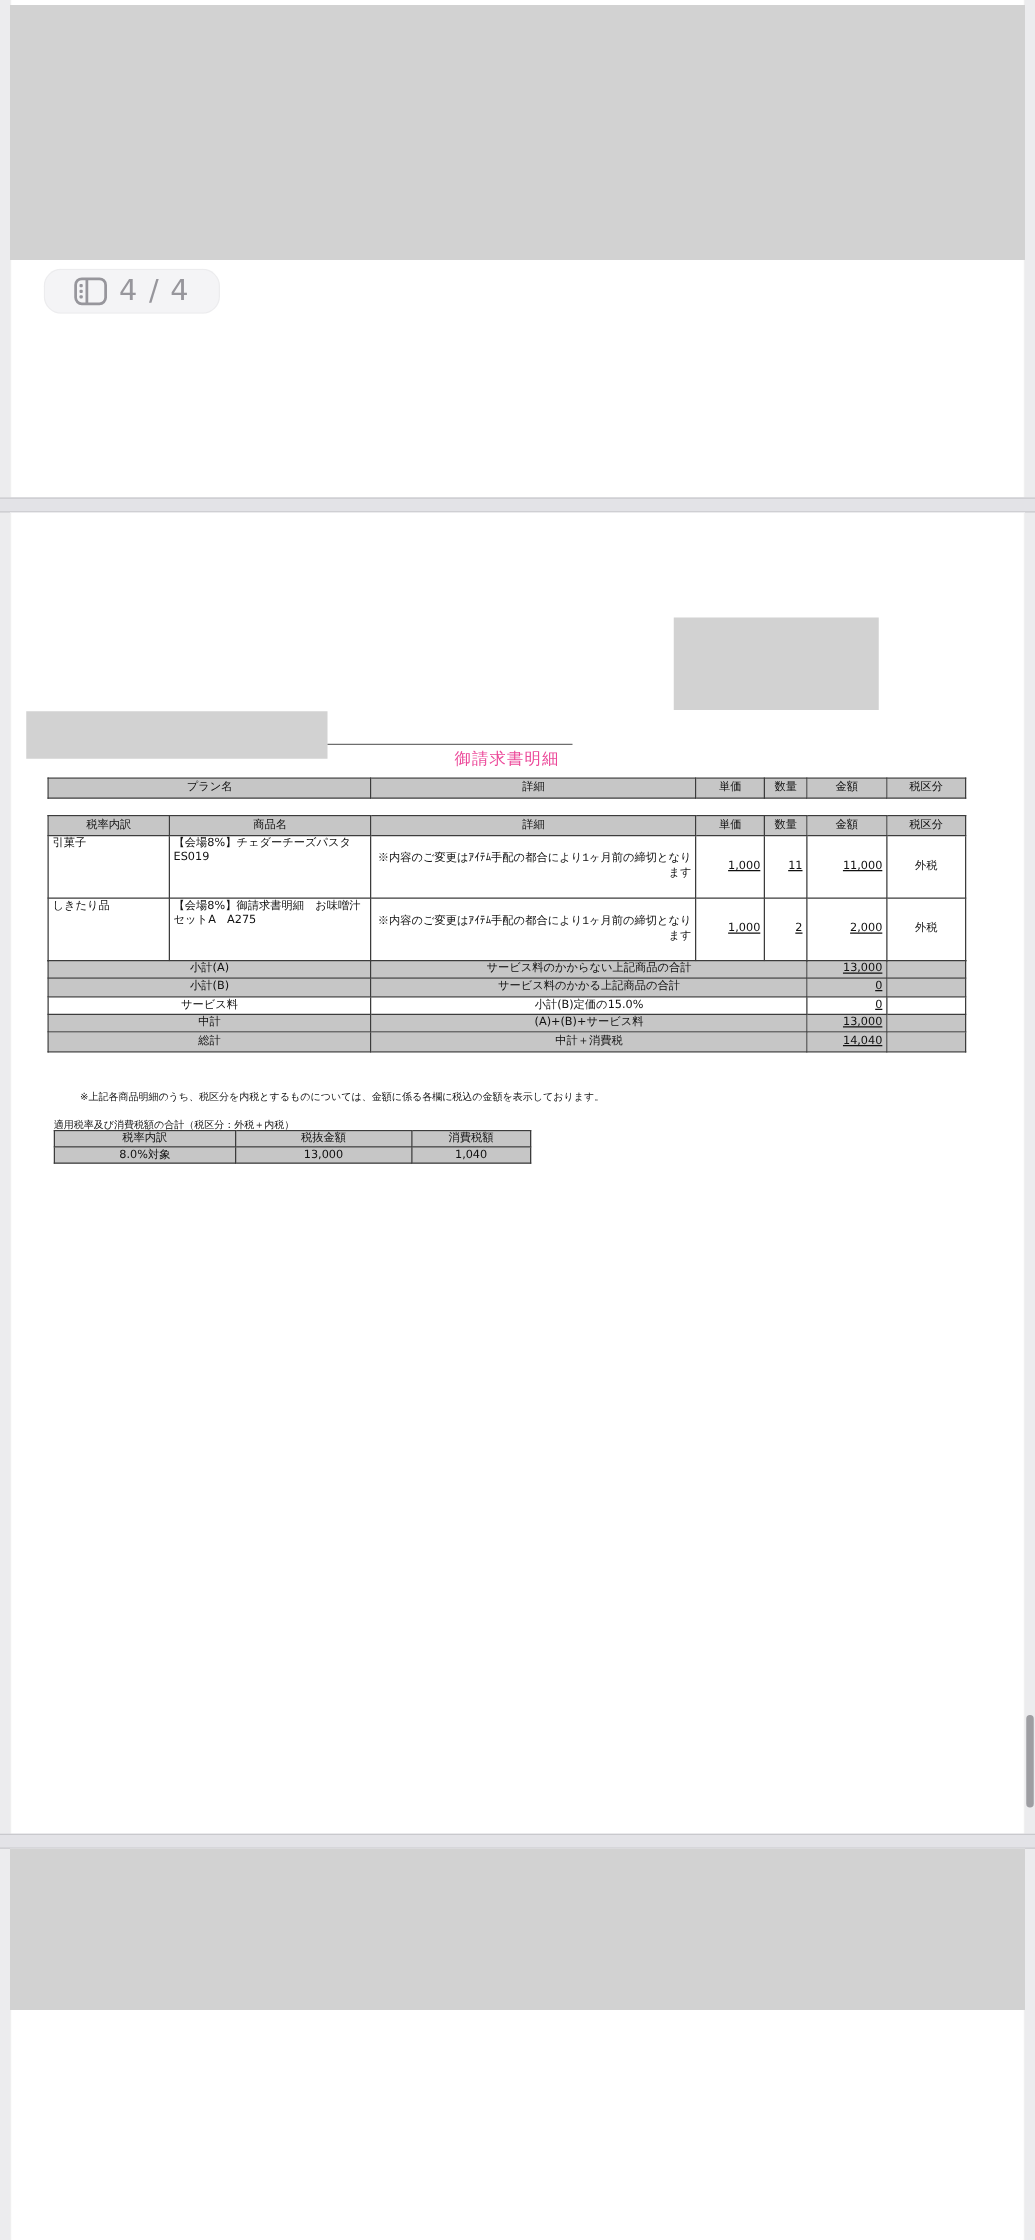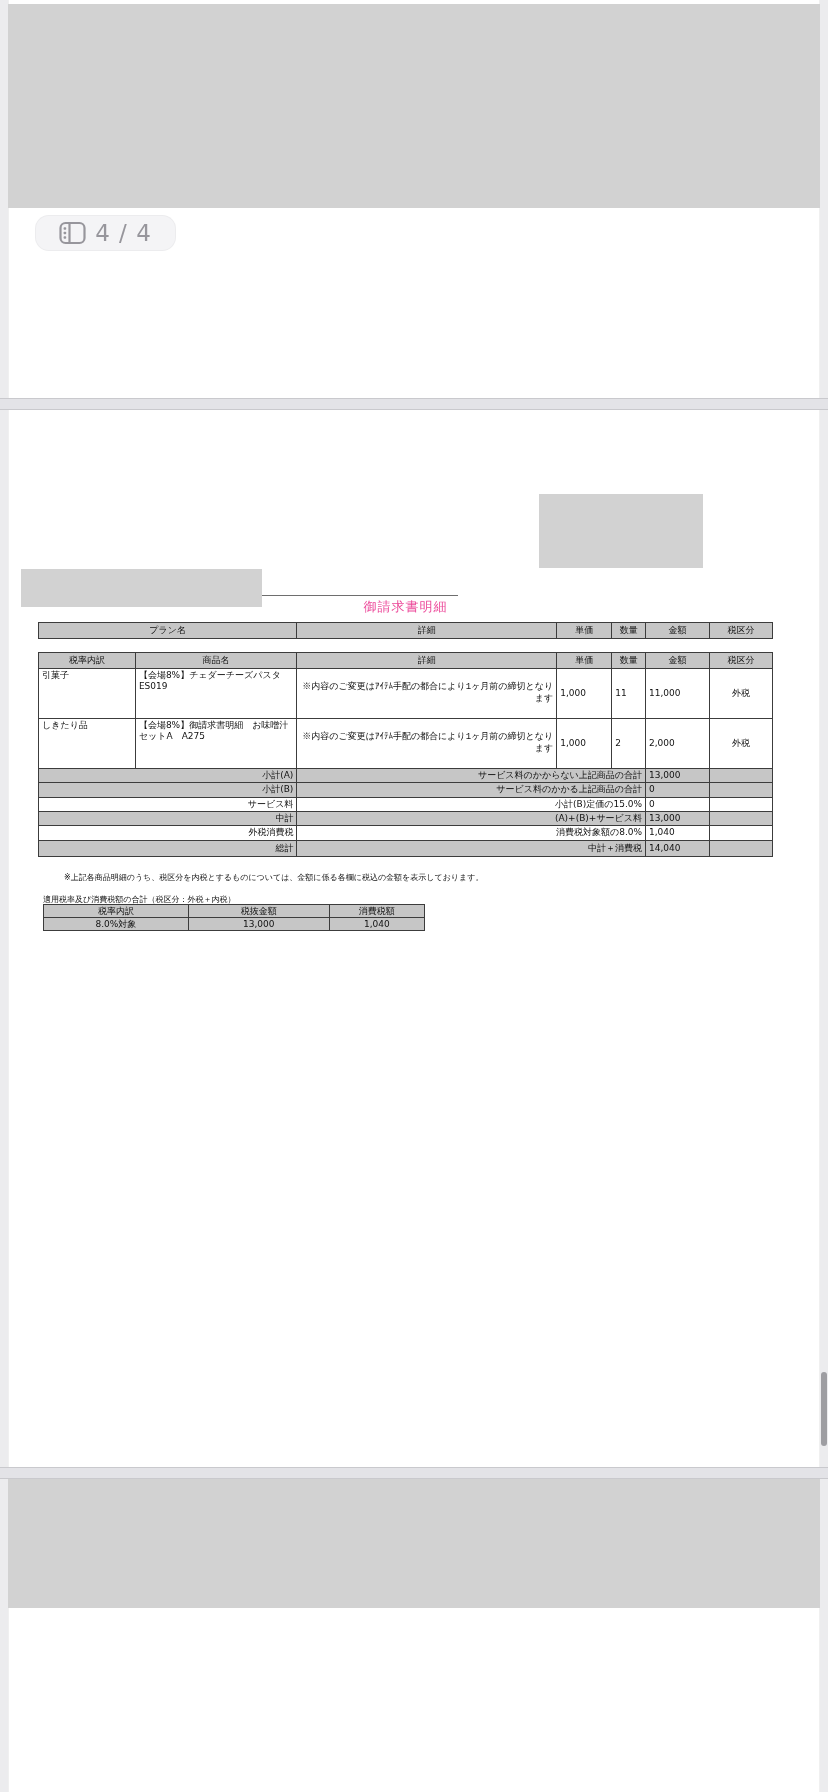--- a/index.html
+++ b/index.html
@@ -55,22 +55,22 @@
     text-align:center;font-size:13px;color:#ec4899;letter-spacing:1px;
   }
   table{border-collapse:collapse;table-layout:fixed;}
   .tbl{position:absolute;left:30px;width:735px;font-size:9px;color:#111;}
   .tbl td,.tbl th{
     border:1px solid #3c3c3c;box-sizing:border-box;
     padding:1px 3px;font-weight:normal;overflow:hidden;line-height:1.25;
   }
   .gray{background:#c6c6c6;}
   .c{text-align:center;vertical-align:middle;}
-  .l{text-align:right;}
-  .r{vertical-align:middle;}
+  .l{text-align:center;}
+  .r{text-align:right;vertical-align:middle;text-decoration:underline;}
   .top{vertical-align:top;text-align:left;}
   .mid{vertical-align:middle;text-align:right;font-family:Liberation Mono, monospace;}
 
   .plan-table{top:212px;}
   .plan-table tr{height:16px;}
 
   .items-table{top:242px;}
   .items-table tr.hdr{height:16px;}
   .items-table tr.item{height:50px;margin-top:24px;}
 
@@ -219,26 +219,20 @@
         <td class="l">小計(B)定価の15.0%</td>
         <td class="r">0</td>
         <td></td>
       </tr>
       <tr class="s3">
         <td class="gray l">中計</td>
         <td class="gray l">(A)+(B)+サービス料</td>
         <td class="gray r">13,000</td>
         <td class="gray"></td>
       </tr>
-      <tr class="s4">
-        <td class="l">外税消費税</td>
-        <td class="l">消費税対象額の8.0%</td>
-        <td class="r">1,040</td>
-        <td></td>
-      </tr>
       <tr class="s5">
         <td class="gray l">総計</td>
         <td class="gray l">中計＋消費税</td>
         <td class="gray r">14,040</td>
         <td class="gray"></td>
       </tr>
     </tbody>
       </table>
 
     <div class="doc-note">※上記各商品明細のうち、税区分を内税とするものについては、金額に係る各欄に税込の金額を表示しております。</div>

